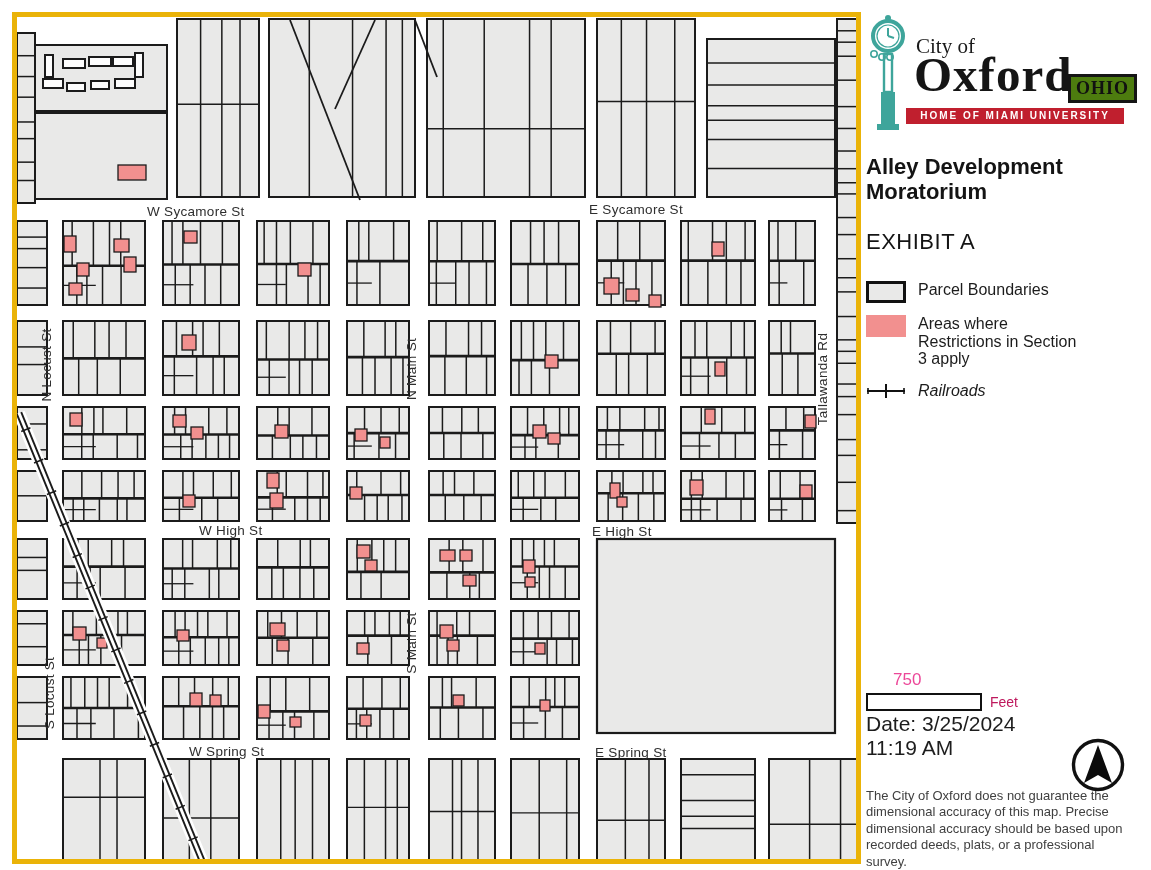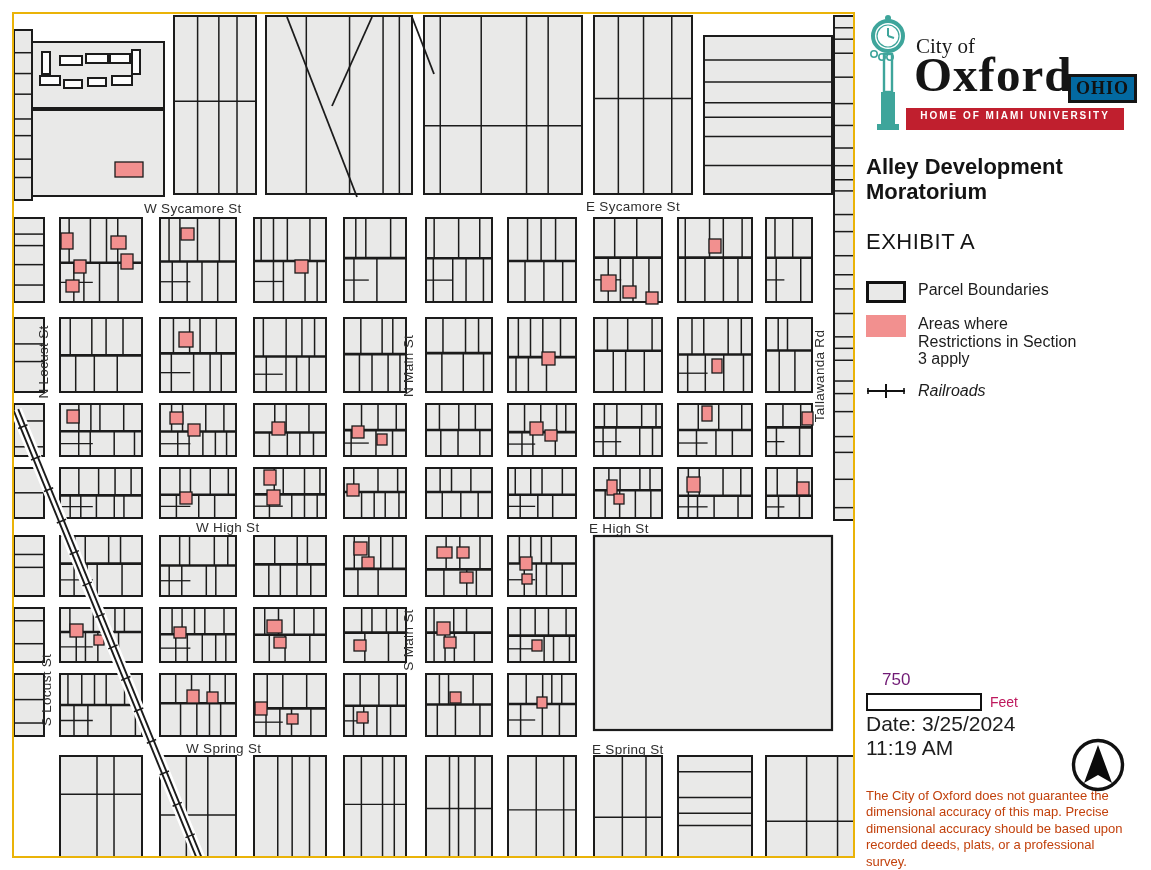--- a/index.html
+++ b/index.html
@@ -1,61 +1,61 @@
 <!DOCTYPE html>
 <html><head>
 <meta charset="utf-8">
 <style>
   html,body{margin:0;padding:0;background:#ffffff;}
   .page{position:relative;width:1151px;height:870px;background:#ffffff;overflow:hidden;
         font-family:"Liberation Sans",sans-serif;color:#111;}
   .map-panel{position:absolute;left:12px;top:12px;width:839px;height:842px;
-             border:2px solid #eab308;background:#d946ef;}
+             border:5px solid #eab308;background:#d946ef;}
   .map-panel svg{display:block;width:100%;height:100%;}
   .sidebar{position:absolute;left:866px;top:12px;width:276px;height:846px;}
 
   
   .logo{position:relative;height:122px;}
   .clock{position:absolute;left:2px;top:2px;}
   .logo-cityof{position:absolute;left:50px;top:22px;font-size:21px;color:#1a1a1a;
                font-family:"Liberation Serif",serif;}
   .logo-oxford{position:absolute;left:48px;top:34px;font-size:49px;font-weight:bold;
                font-family:"Liberation Serif",serif;color:#151515;letter-spacing:1px;}
   .logo-state{position:absolute;left:202px;top:62px;border:3px solid #151515;
               font-family:"Liberation Serif",serif;font-weight:bold;font-size:18px;
-              padding:1px 5px;letter-spacing:1px;background:#0369a1;}
-  .logo-banner{position:absolute;left:40px;top:96px;width:218px;height:22px;
+              padding:1px 5px;letter-spacing:1px;background:#4d7c0f;}
+  .logo-banner{position:absolute;left:40px;top:96px;width:218px;height:16px;
                background:#C01F2E;color:#fff;font-size:10px;font-weight:bold;
                letter-spacing:2px;text-align:center;line-height:16px;}
 
   .title{margin-top:20px;width:250px;font-size:22px;line-height:1.15;font-weight:bold;color:#141414;}
   .exhibit{margin-top:24px;font-size:22px;font-weight:normal;letter-spacing:0.5px;color:#141414;}
 
   .legend{margin-top:26px;}
   .legend-row{display:flex;align-items:flex-start;margin-bottom:12px;}
   .sw{width:40px;height:22px;flex:0 0 40px;margin-right:12px;}
   .sw-parcel{background:#e9e9e8;border:3px solid #111;box-sizing:border-box;}
   .sw-restricted{background:#F2908F;}
   .legend-label{font-size:16px;line-height:1.12;color:#1c1c1c;max-width:165px;}
   .legend-rail-row{margin-top:2px;}
   .legend-rail-row .legend-label{margin-top:2px;font-style:italic;}
 
   .scale{position:absolute;left:0px;top:658px;width:276px;}
-  .scale-value{margin-left:16px;font-size:17px;color:#701a75;}
+  .scale-value{margin-left:27px;font-size:17px;color:#ec4899;}
   .scale-bar-row{display:flex;align-items:center;margin-top:3px;}
   .scale-bar{width:112px;height:14px;border:2px solid #111;background:#fff;}
   .scale-unit{margin-left:8px;font-size:14px;color:#be185d;}
 
   .daterow{position:absolute;left:0;top:700px;width:276px;}
   .date-line{font-size:21px;color:#1d1d1d;}
   .time-line{font-size:21px;color:#1d1d1d;}
   .north{position:absolute;right:16px;top:725px;}
 
   .disclaimer{position:absolute;left:0;top:776px;width:272px;font-size:13px;
-              line-height:1.26;color:#c2410c;}
+              line-height:1.26;color:#404040;}
 </style>
 </head>
 <body>
 
 <div class="page">
 
   <div class="map-panel">
     <svg id="map-svg" viewBox="0 0 839 842">
         <rect x="0" y="0" width="839" height="842" fill="#ffffff"></rect>
         <g>

